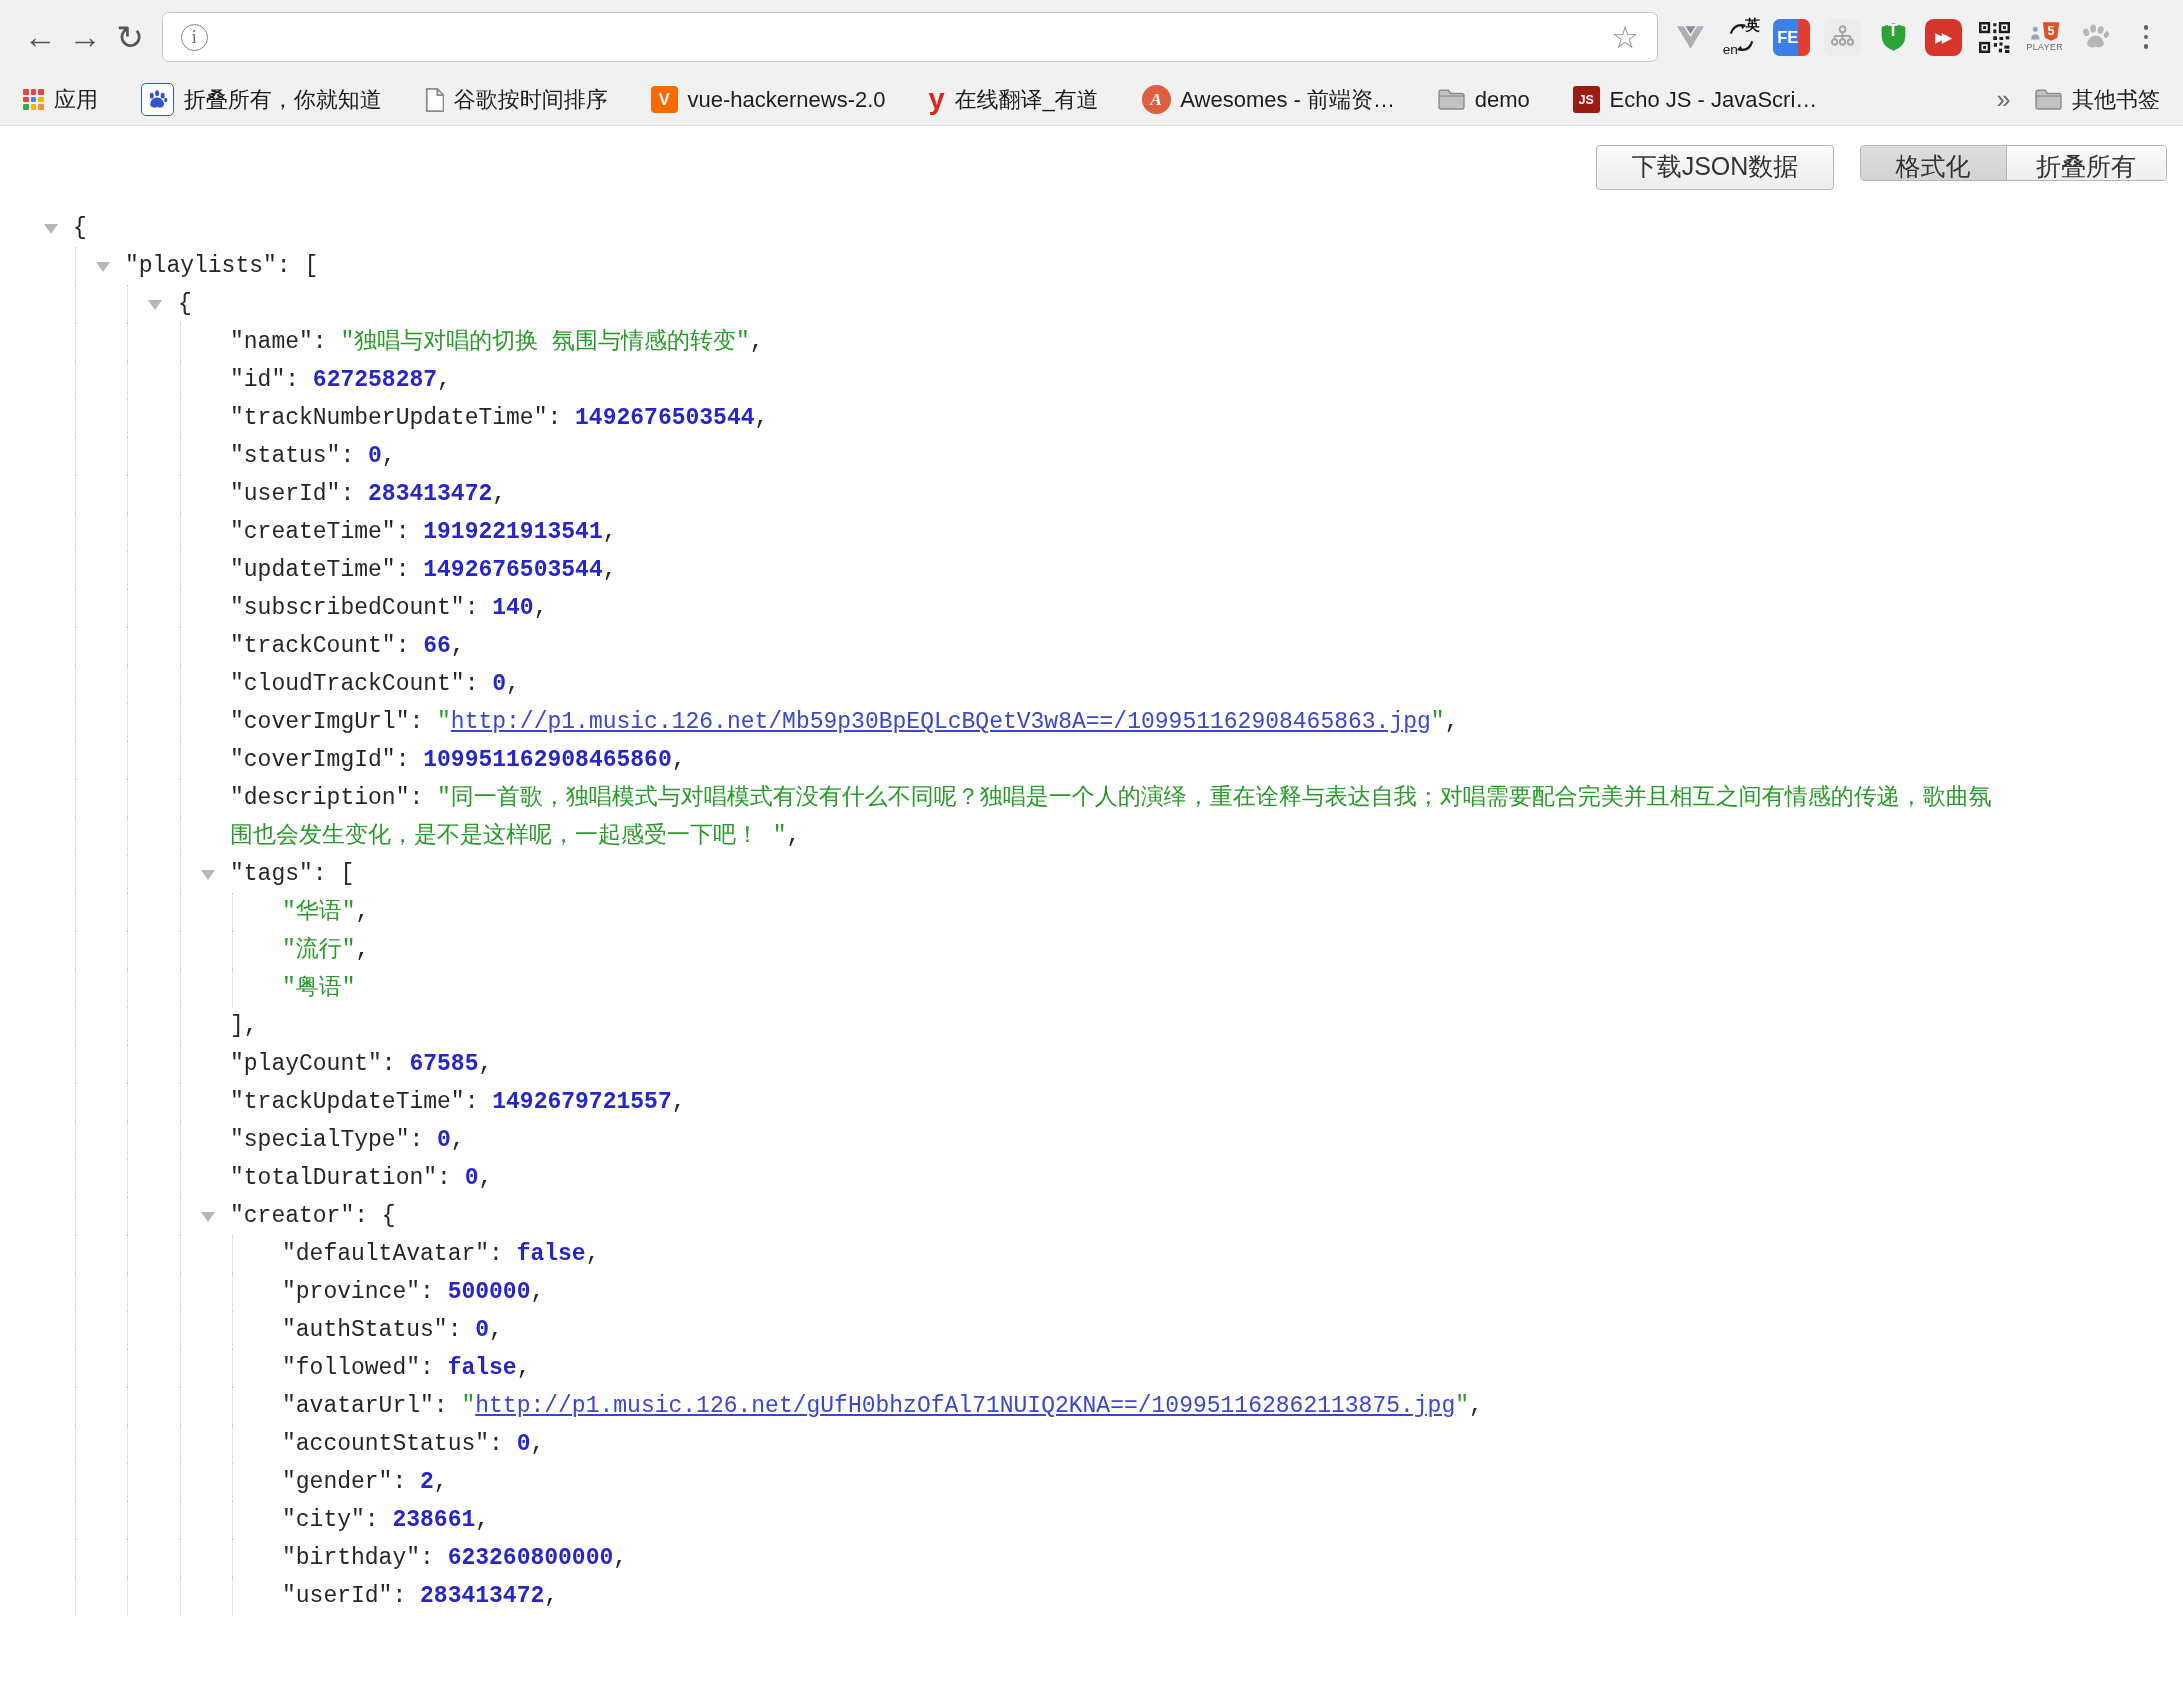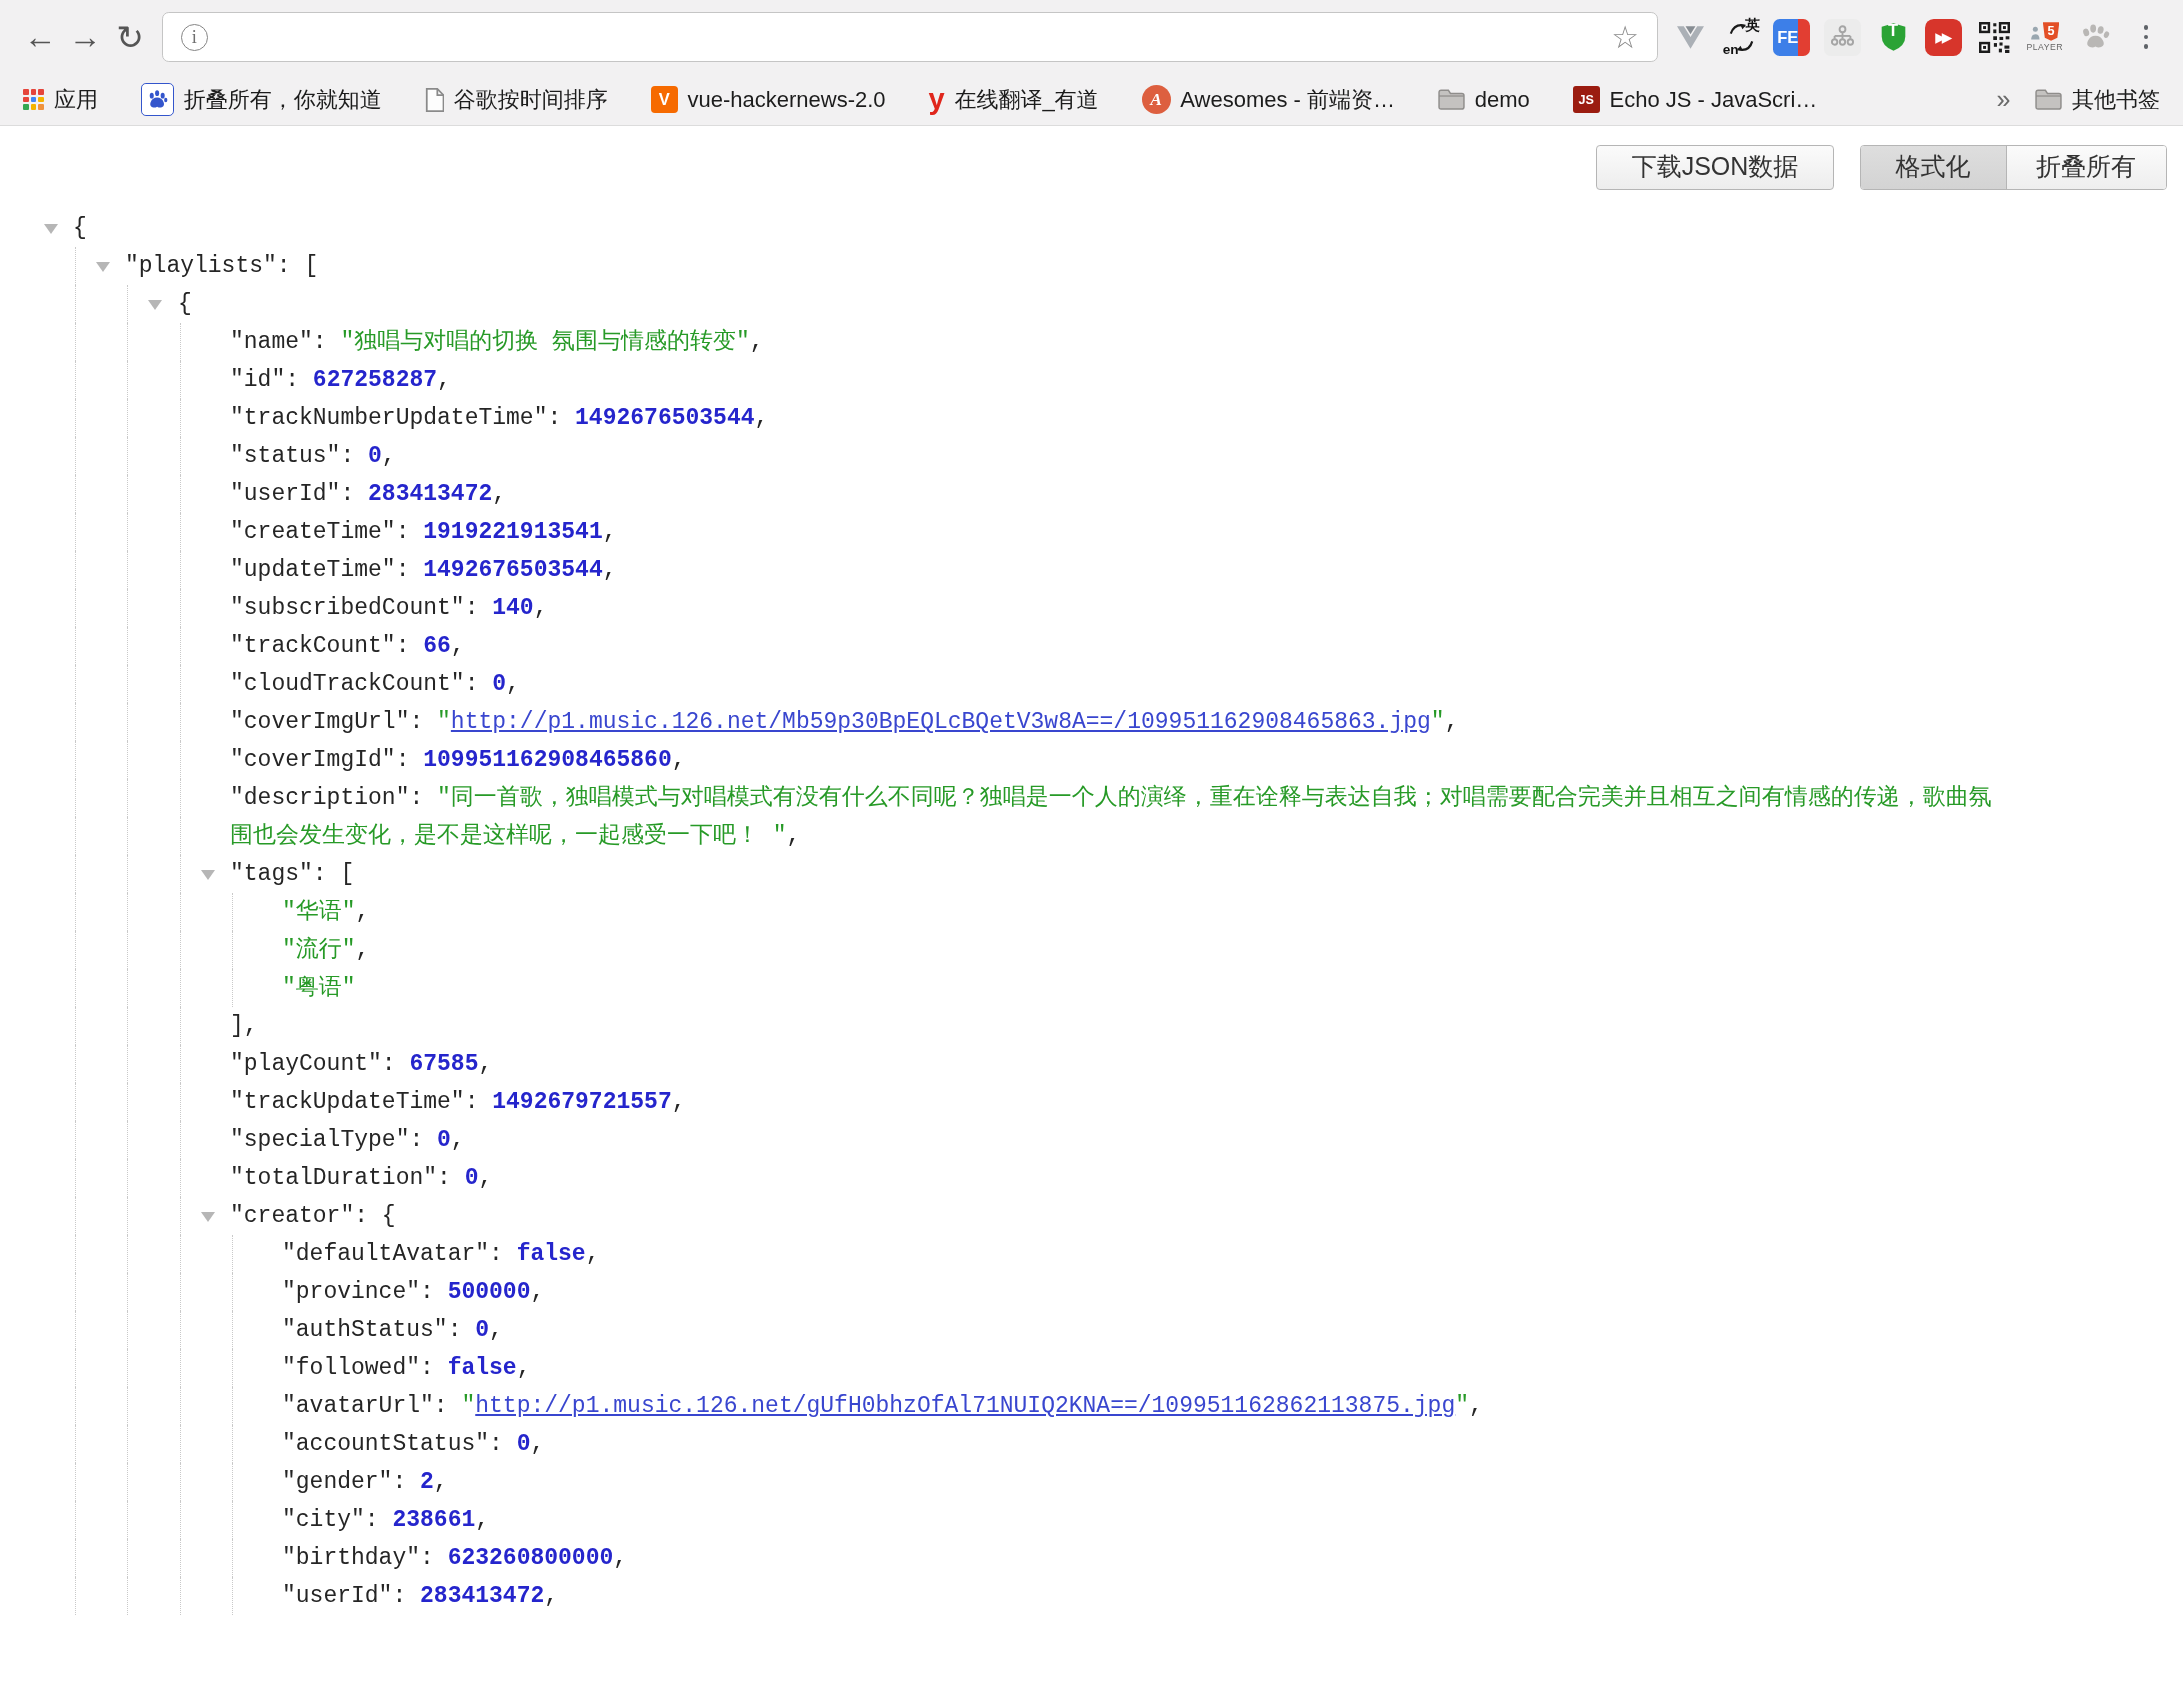--- a/index.html
+++ b/index.html
@@ -44,21 +44,21 @@
                 display:flex; align-items:center; justify-content:center; flex:0 0 auto; }
   .url { margin-left:13.6px; font-size:28px; white-space:nowrap; overflow:hidden; }
   .url .host { color:#2a2a2a; } .url .rest { color:#7b7b7b; }
   .star { margin-left:auto; font-size:31px; color:#8a8a8a; flex:0 0 auto; }
   .extrow { display:flex; align-items:center; gap:11.6px; flex:0 0 auto; }
   .ext { width:39px; height:39px; display:flex; align-items:center; justify-content:center;
          position:relative; }
   .vue-gray { display:flex; }
   .tr-box { width:37px; height:37px; position:relative; }
   .tr-top { position:absolute; right:0; top:-2.9px; font-size:14.6px; color:#111; font-weight:bold;}
-  .tr-bot { position:absolute; left:0; bottom:-1.9px; font-size:13.6px; color:#111; font-weight:bold;}
+  .tr-bot { position:absolute; left:0; bottom:-1.9px; font-size:13.6px; color:#111; font-weight:normal;}
   .fe-icon { width:37px; height:37px; border-radius:6.8px; color:#fff; font-weight:bold;
              font-size:16.5px; display:flex; align-items:center; padding-left:3.9px;
              background:linear-gradient(90deg,#3d7fe8 0 68%, #e23e32 68% 100%); }
   .org-icon { width:37px; height:37px; background:#ececec; border-radius:6.8px;
               display:flex; align-items:center; justify-content:center; }
   .shield-wrap { position:relative; display:flex; }
   .shield-letter { position:absolute; left:0; top:3.9px; width:100%; text-align:center;
                    color:#fff; font-weight:bold; font-size:16.5px; }
   .ffwd-icon { width:37px; height:37px; border-radius:8.7px; background:#d7352b; color:#fff;
                font-size:13.6px; letter-spacing:-3.9px; display:flex; align-items:center;
@@ -97,21 +97,21 @@
   .bm-right { margin-left:auto; display:flex; align-items:center; gap:25px; }
   .chev { font-size:25px; color:#6a6a6a; }
 
   
   .content { position:relative; height:1514px; background:#fff; overflow:hidden; }
   .actions { position:absolute; top:19.4px; right:0; height:45px; }
   .btn { font-size:25px; color:#333; text-align:center; line-height:41px; }
   .btn-download { position:absolute; right:349px; width:238px; height:45px;
                   border:1.9px solid #b5b5b5; border-radius:3.9px;
                   background:linear-gradient(#fbfbfb,#ededed); }
-  .btn-group { position:absolute; right:16.5px; width:307px; height:45px;
+  .btn-group { position:absolute; right:16.5px; width:307px; height:36px;
                border:1.9px solid #b5b5b5; border-radius:3.9px; display:flex; overflow:hidden; }
   .btn-format { width:146px; background:linear-gradient(#dedede,#d3d3d3);
                 border-right:1.9px solid #b5b5b5; }
   .btn-collapse { flex:1; background:linear-gradient(#fbfbfb,#eeeeee); }
 
   #json-tree { padding-top:83px; font-family:"Liberation Mono","DejaVu Sans Mono",monospace;
                font-size:23px; }
   .jline { position:relative; height:38px; line-height:38px; white-space:pre; }
   .guide { position:absolute; top:0; bottom:0; border-left:1.9px dotted #c9c9c9; }
   .tri { position:absolute; top:14.6px; width:0; height:0;

